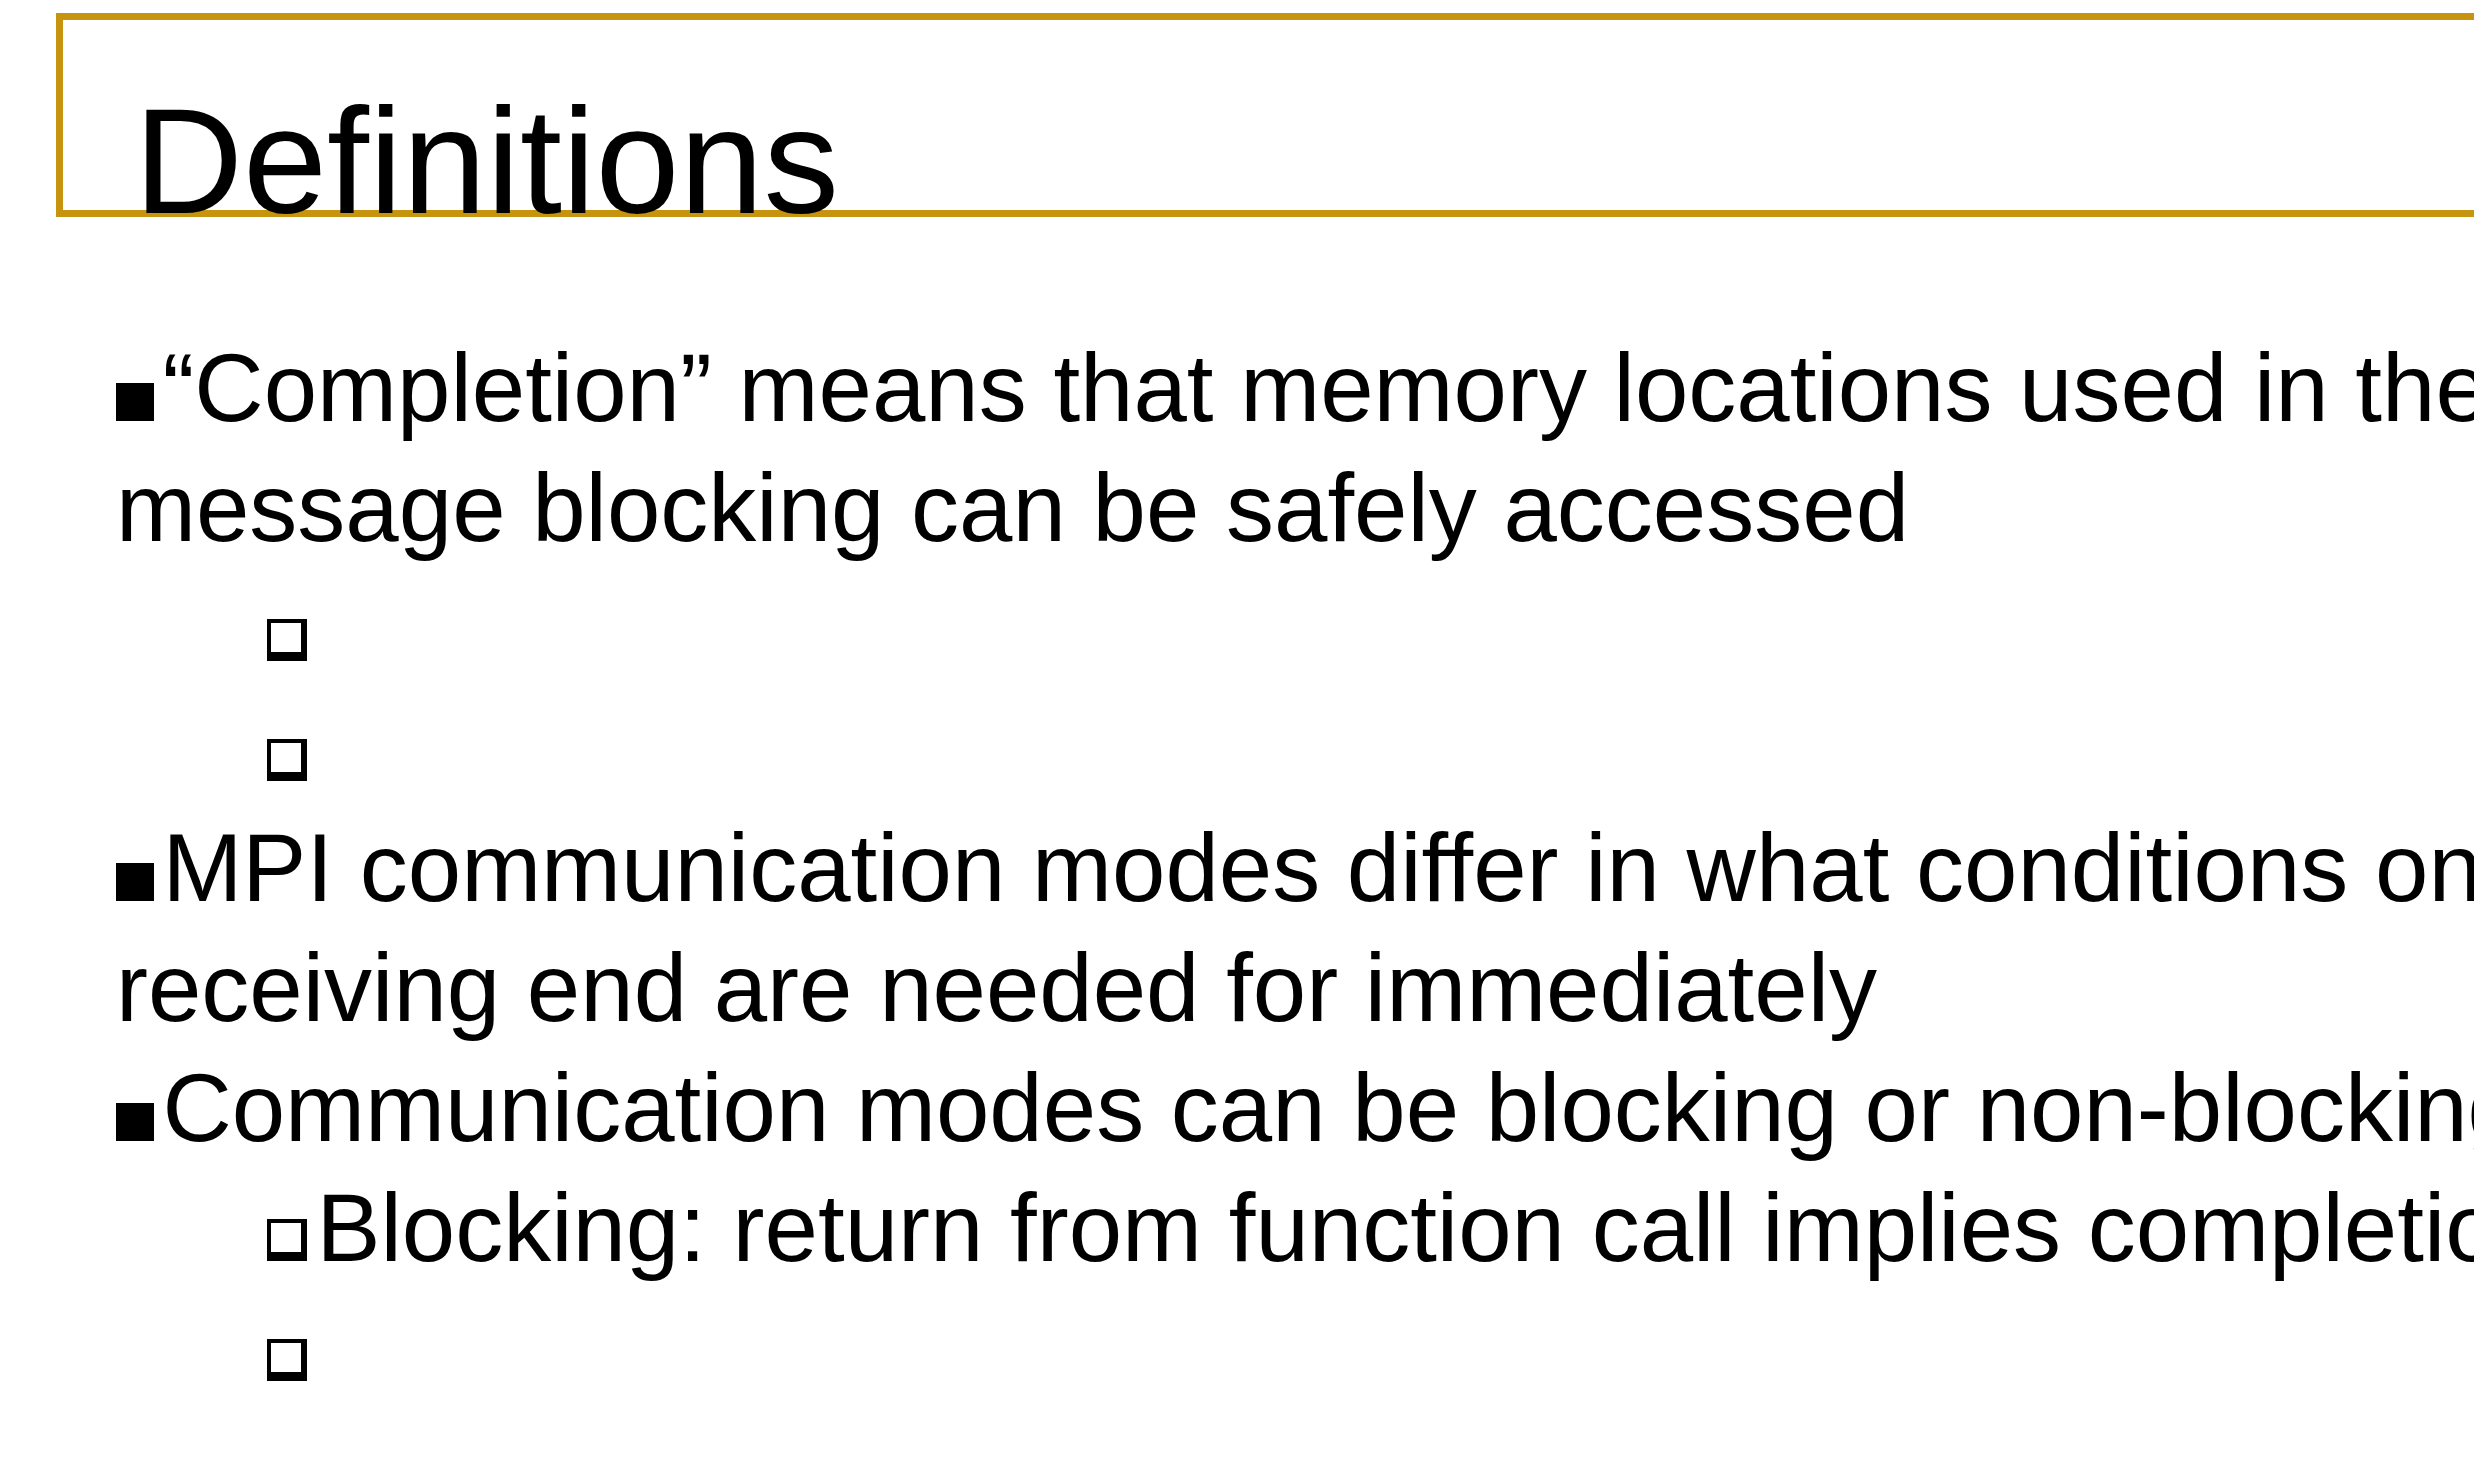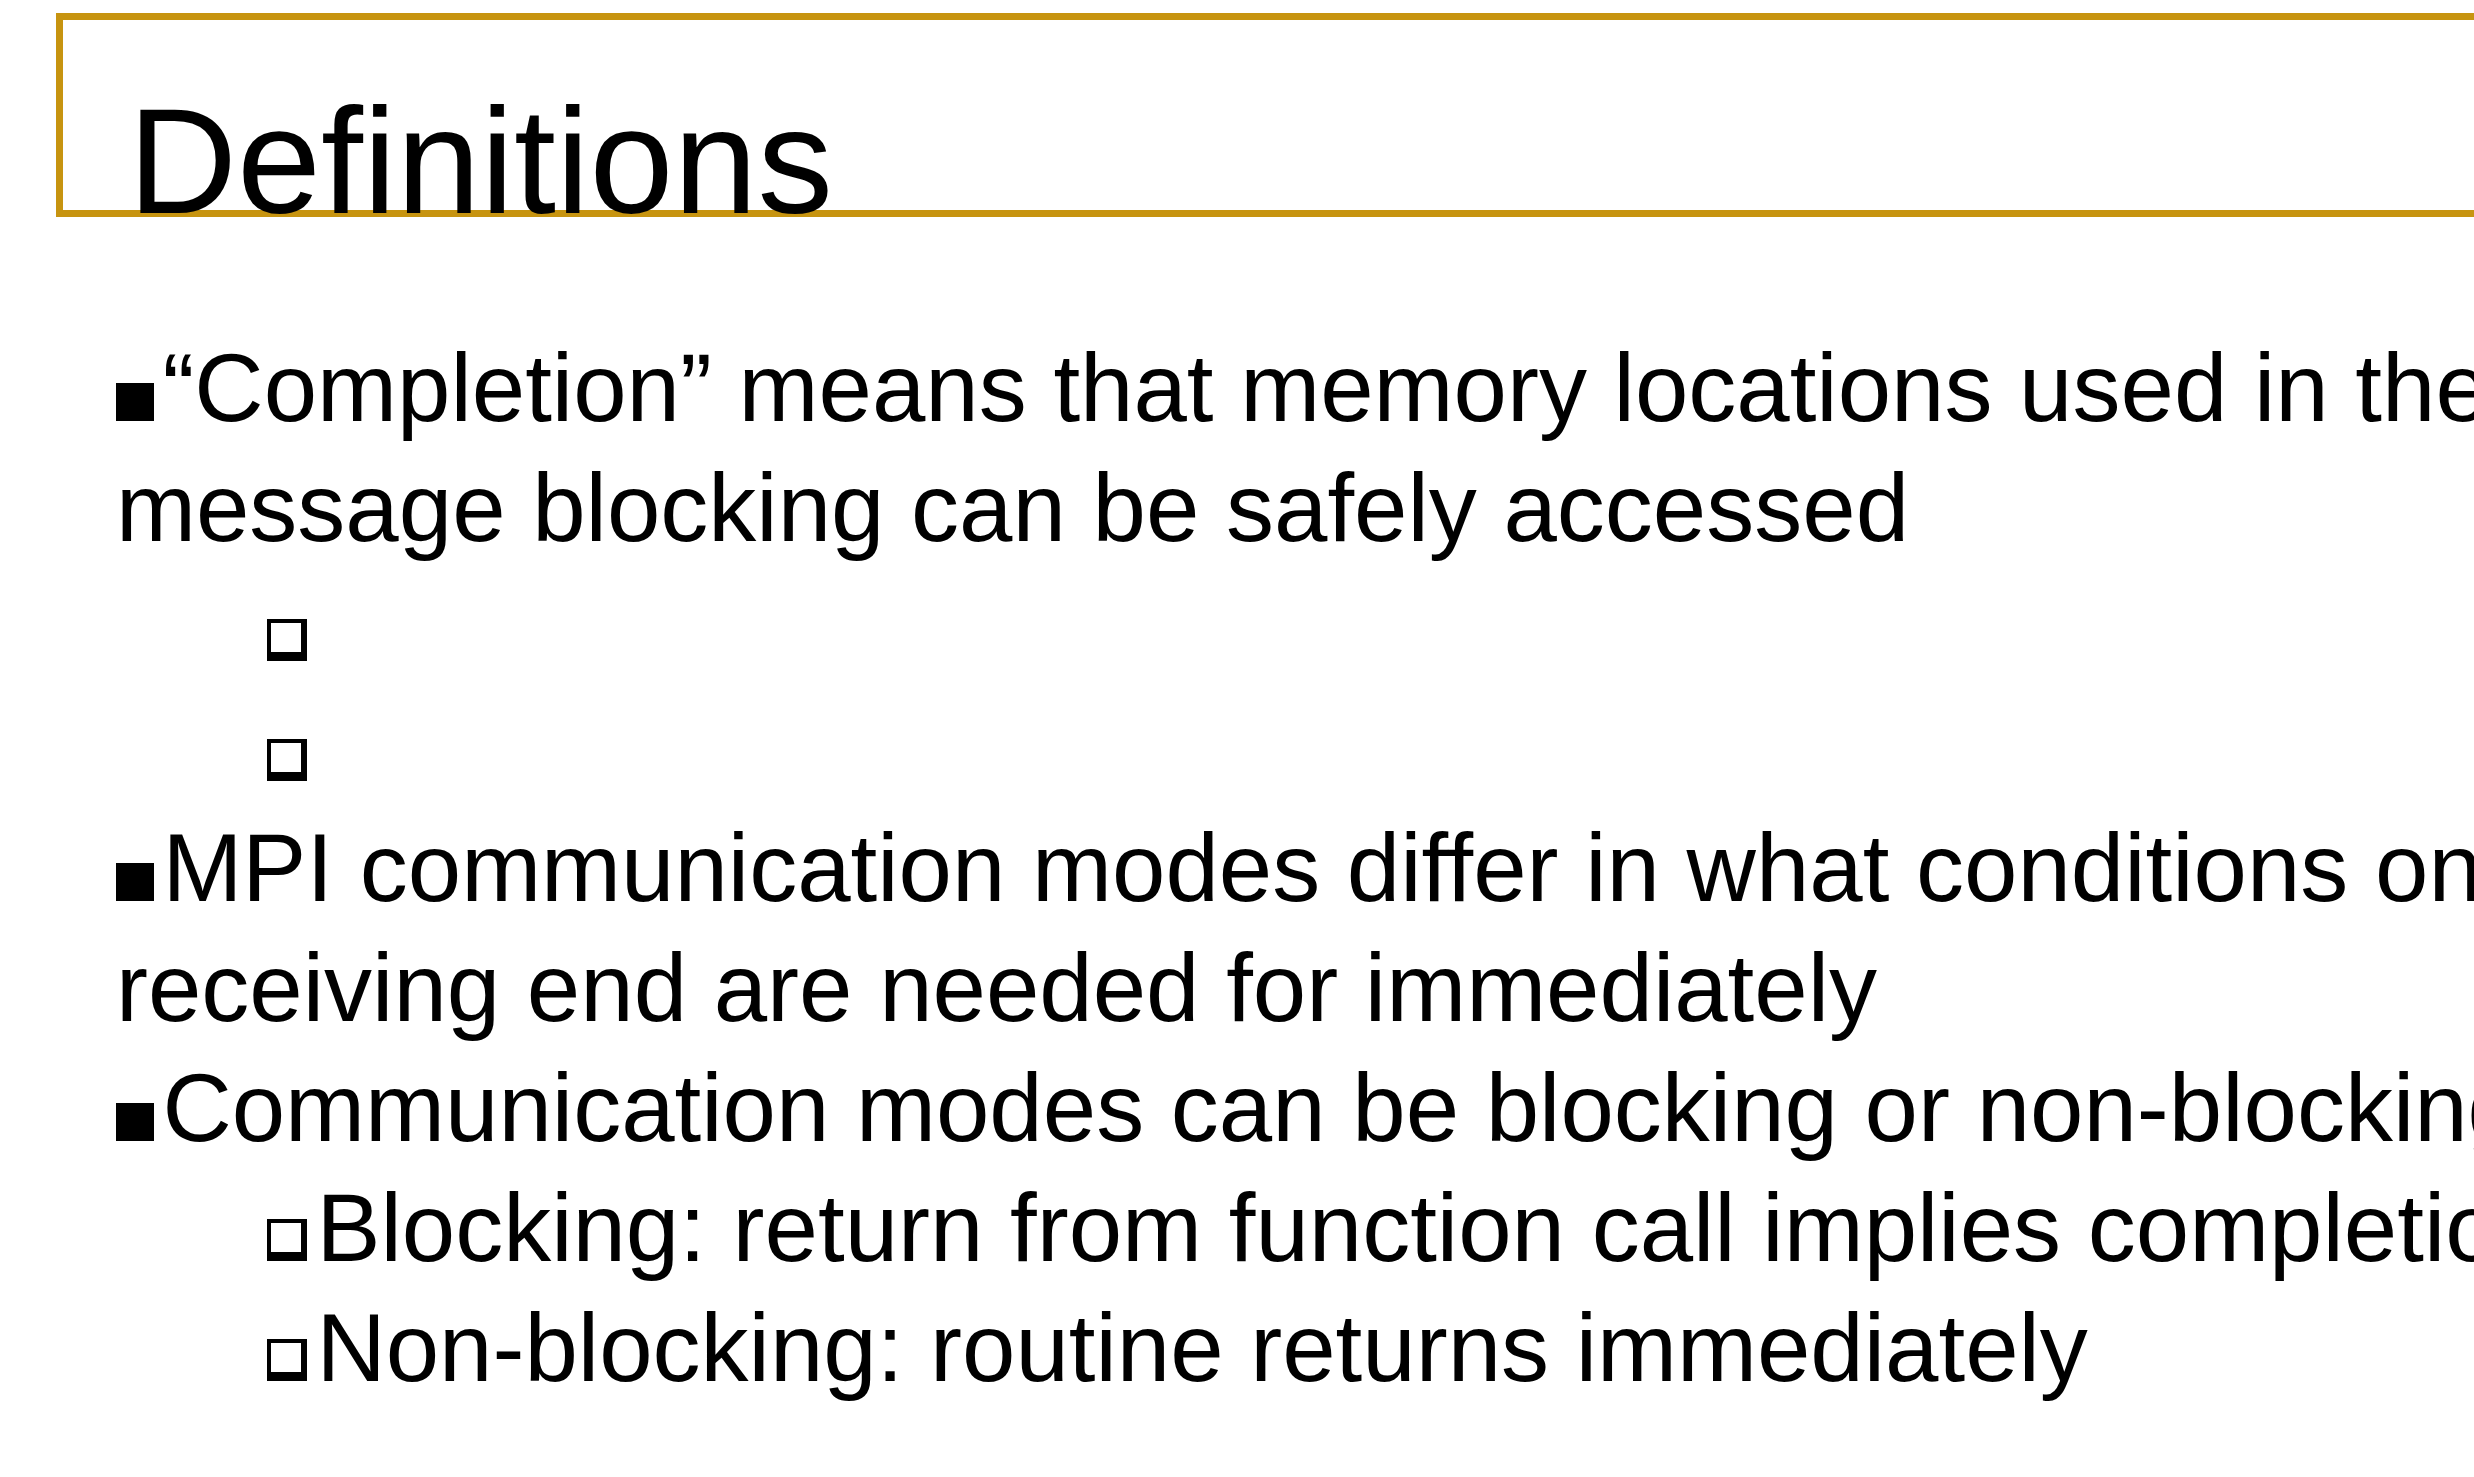--- a/index.html
+++ b/index.html
@@ -29,20 +29,21 @@
     display: flex;
     align-items: flex-end;
     padding-left: 65px;
     overflow: visible;
   }
   .title-text {
     font-size: 151px;
     line-height: 1;
     white-space: nowrap;
     margin-bottom: -26px;
+    margin-left: 6px;
   }
   .body-text {
     position: absolute;
     left: 0;
     top: 328px;
     width: 2811px;
   }
   .line {
     font-size: 96px;
     line-height: 120px;
@@ -93,18 +94,18 @@
     <div class="line indent-1"><span class="bullet hollow"></span></div>
 
     <div class="line indent-0"><span class="bullet solid"></span><span>MPI communication modes differ in what conditions on the</span></div>
 
     <div class="line indent-0"><span>receiving end are needed for immediately</span></div>
 
     <div class="line indent-0"><span class="bullet solid"></span><span>Communication modes can be blocking or non-blocking</span></div>
 
     <div class="line indent-1"><span class="bullet hollow"></span><span>Blocking: return from function call implies completion</span></div>
 
-    <div class="line indent-1"><span class="bullet hollow"></span><span>Non-blocking: routine returns immediately</span></div>
+    <div class="line indent-1"><span class="bullet hollow"></span></div>
 
   </div>
 
 </div>
 
 
 </body></html>

